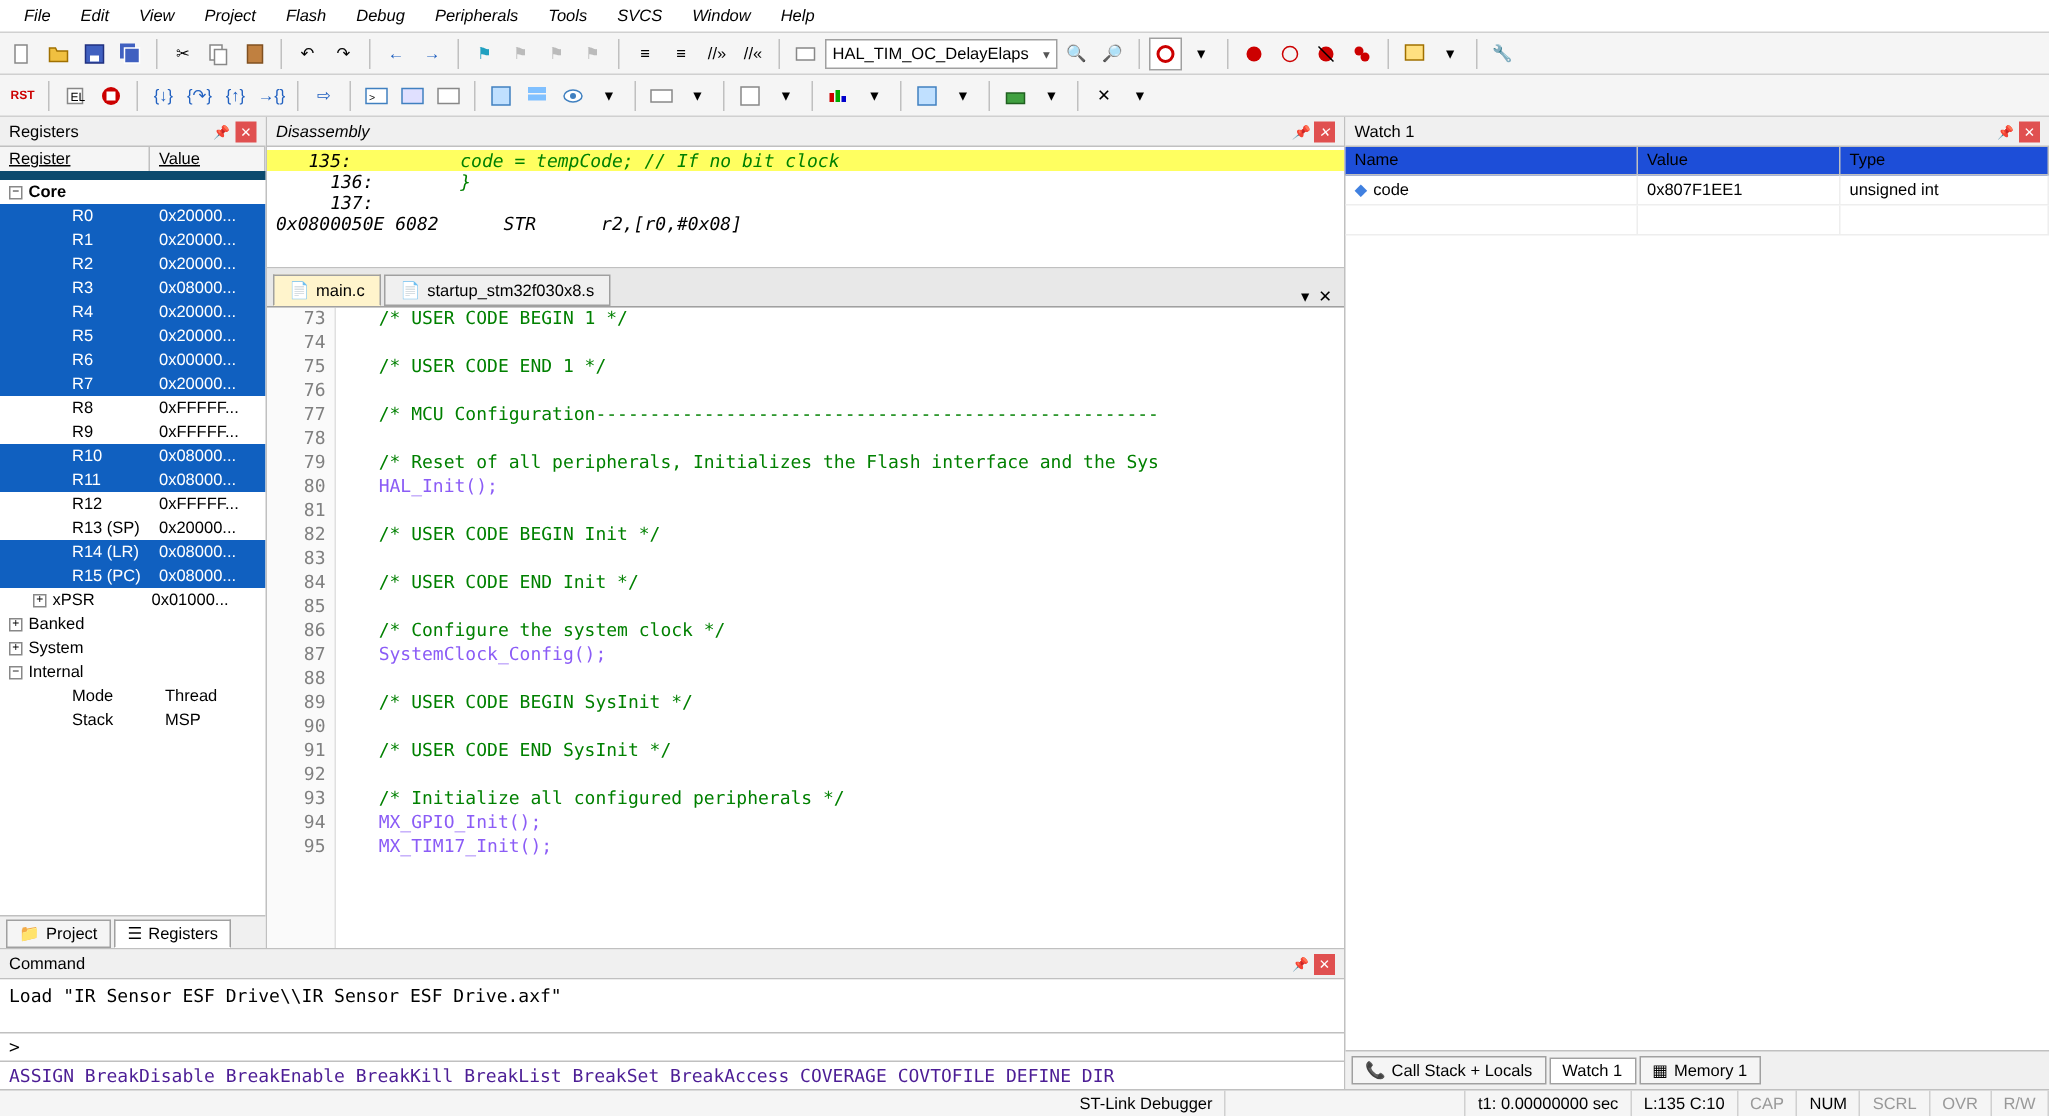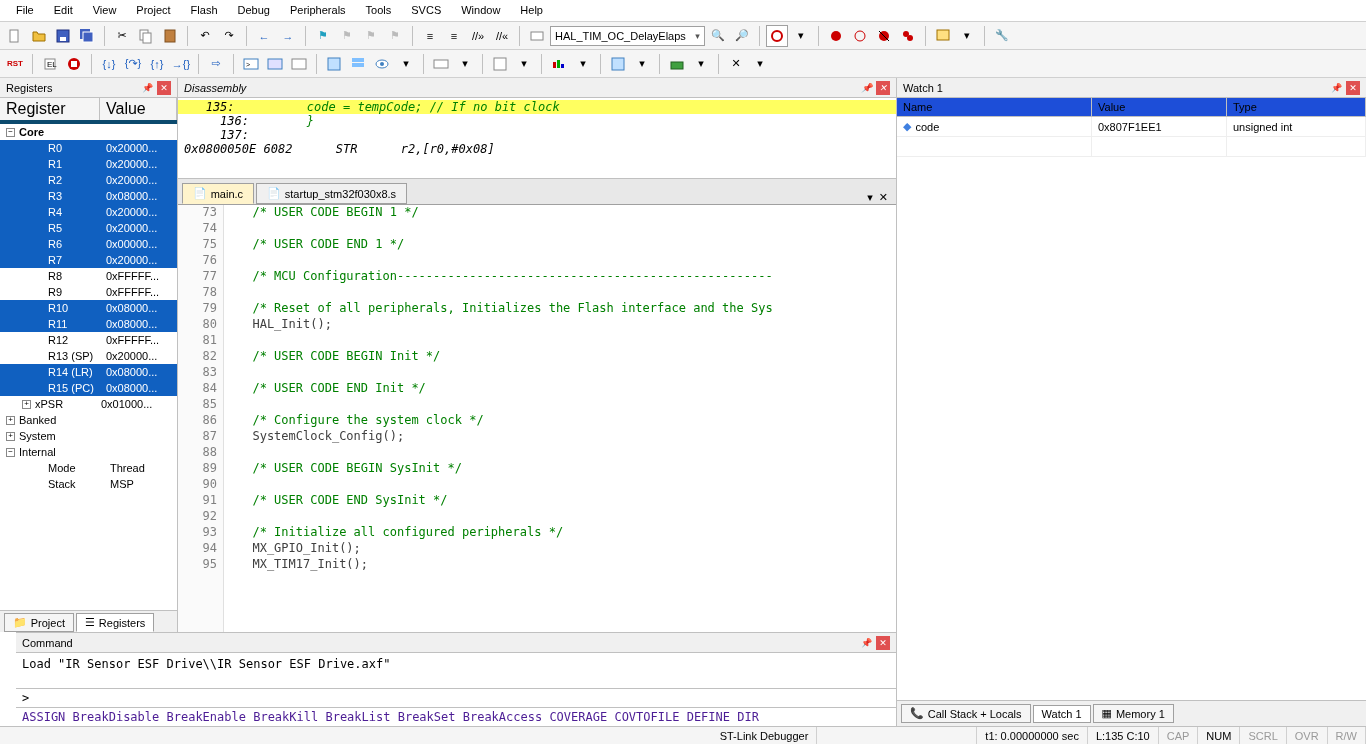--- a/index.html
+++ b/index.html
@@ -1,30 +1,30 @@
 <!DOCTYPE html>
 <html><head>
 <meta charset="utf-8">
 <style>
 * { box-sizing: border-box; margin: 0; padding: 0; }
 body { font-family: "Segoe UI", Tahoma, sans-serif; font-size: 11px; background: #fff; color: #000; overflow: hidden; width: 1366px; height: 744px; }
-.menubar { display: flex; gap: 0; padding: 2px 6px; border-bottom: 1px solid #d0d0d0; height: 22px; align-items: flex-start; }
+.menubar { display: flex; gap: 0; padding: 2px 6px; border-bottom: 1px solid #d0d0d0; height: 22px; align-items: flex-end; font-style: italic; }
 .menubar span { padding: 2px 10px; cursor: default; }
 .toolbar { display: flex; align-items: center; padding: 2px 4px; border-bottom: 1px solid #d0d0d0; height: 28px; gap: 2px; background: #f5f5f5; }
 .tbtn { width: 22px; height: 22px; display: inline-flex; align-items: center; justify-content: center; border: 1px solid transparent; cursor: pointer; }
 .sep { width: 1px; height: 20px; background: #c0c0c0; margin: 0 4px; }
 .combo { border: 1px solid #a0a0a0; height: 20px; padding: 0 18px 0 4px; background: #fff; font-size: 11px; display: flex; align-items: center; position: relative; min-width: 150px; }
 .combo::after { content: '▾'; position: absolute; right: 4px; font-size: 9px; color: #555; }
 .main { display: flex; height: calc(100% - 22px - 28px - 28px - 94px - 18px); }
 .panel-title { background: #f0f0f0; border-bottom: 1px solid #c0c0c0; padding: 2px 6px; font-size: 11px; display: flex; align-items: center; justify-content: space-between; height: 20px; }
 .panel-title .pt-right { display: flex; gap: 2px; }
 .pin-icon, .close-icon { width: 14px; height: 14px; display: inline-flex; align-items: center; justify-content: center; font-size: 9px; cursor: pointer; }
 .close-icon { background: #e05050; color: #fff; }
 .registers { width: 178px; border-right: 1px solid #c0c0c0; display: flex; flex-direction: column; }
-.reg-header { display: flex; border-bottom: 4px solid #0c4a6e; background: #f5f5f5; font-size: 16px; }
+.reg-header { display: flex; border-bottom: 6px solid #0c4a6e; background: #f5f5f5; font-size: 11px; text-decoration: underline; }
 .reg-header > div { padding: 2px 6px; border-right: 1px solid #c0c0c0; }
 .reg-col1 { width: 100px; }
 .reg-col2 { flex: 1; }
 .reg-tree { flex: 1; overflow: auto; font-size: 11px; }
 .reg-row { display: flex; height: 16px; align-items: center; }
 .reg-row.sel { background: #1060c0; color: #fff; }
 .reg-row .rn { width: 100px; padding-left: 48px; }
 .reg-row .rv { flex: 1; padding-left: 6px; }
 .reg-group { padding-left: 22px; display: flex; align-items: center; height: 16px; }
 .reg-sub { padding-left: 48px; display: flex; height: 16px; align-items: center; }
@@ -41,41 +41,41 @@
 .editor-tabs { display: flex; align-items: flex-end; background: #e8e8e8; border-bottom: 1px solid #a0a0a0; height: 26px; padding-left: 4px; position: relative; }
 .editor-tab { border: 1px solid #a0a0a0; padding: 3px 10px; font-size: 11px; display: flex; align-items: center; gap: 4px; background: #f0f0f0; margin-right: 2px; }
 .editor-tab.active { background: #fff4cc; border-bottom-color: #fff4cc; }
 .ed-ctrl { margin-left: auto; display: flex; gap: 6px; padding-right: 8px; font-size: 11px; }
 .editor-body { flex: 1; display: flex; font-family: Consolas, monospace; font-size: 12px; overflow: auto; background: #fff; }
 .gutter { width: 46px; text-align: right; color: #808080; padding-right: 6px; border-right: 1px solid #e0e0e0; background: #fafafa; }
 .gutter div { height: 16px; }
 .code-lines { flex: 1; padding-left: 14px; }
 .code-lines div { height: 16px; white-space: pre; }
 .cm { color: #008000; }
-.kw { color: #404040; }
+.kw { color: #8b5cf6; }
 .watch { width: 470px; border-left: 1px solid #c0c0c0; display: flex; flex-direction: column; }
 .watch-header { display: flex; border-bottom: 1px solid #c0c0c0; background: #1d4ed8; font-size: 11px; }
 .watch-header > div { padding: 3px 6px; border-right: 1px solid #c0c0c0; }
 .wc1 { width: 195px; } .wc2 { width: 135px; } .wc3 { flex: 1; }
 .watch-row { display: flex; font-size: 11px; height: 20px; align-items: center; border-bottom: 1px solid #eee; }
 .watch-row > div { padding: 0 6px; border-right: 1px solid #eee; height: 100%; display: flex; align-items: center; }
 .watch-tabs { display: flex; gap: 2px; padding: 2px 4px; border-top: 1px solid #c0c0c0; background: #f0f0f0; height: 26px; align-items: center; }
 .watch-tab { border: 1px solid #a0a0a0; padding: 2px 8px; font-size: 11px; display: flex; align-items: center; gap: 4px; background: #f5f5f5; }
 .watch-tab.active { background: #fff; }
 .bottom-cmd { border-top: 1px solid #c0c0c0; height: 94px; display: flex; flex-direction: column; }
 .cmd-body { flex: 1; font-family: Consolas, monospace; font-size: 12px; padding: 4px 6px; background: #fff; overflow: auto; }
 .cmd-input { border-top: 1px solid #c0c0c0; padding: 2px 6px; font-family: Consolas, monospace; font-size: 12px; display: flex; align-items: center; }
 .cmd-hints { border-top: 1px solid #c0c0c0; padding: 2px 6px; font-family: Consolas, monospace; font-size: 12px; color: #4c1d95; }
 .statusbar { height: 18px; border-top: 1px solid #c0c0c0; display: flex; align-items: center; font-size: 11px; background: #f5f5f5; }
 .statusbar > div { padding: 0 8px; border-right: 1px solid #d0d0d0; height: 100%; display: flex; align-items: center; }
 .sb-spacer { flex: 1; border-right: none !important; }
 .sb-dim { color: #999; }
 svg { width: 16px; height: 16px; }
 .box-ex { width: 9px; height: 9px; border: 1px solid #888; display: inline-flex; align-items: center; justify-content: center; font-size: 8px; margin-right: 4px; background: #fff; line-height: 1; }
-.bottom-wrap { display: flex; margin-left: 16px; }
+.bottom-wrap { display: flex; }
 .bottom-left { flex: 1; display: flex; flex-direction: column; }
 .bottom-right { width: 470px; border-left: 1px solid #c0c0c0; display: flex; flex-direction: column; justify-content: flex-end; }
 </style>
 </head>
 <body>
 
 <div class="menubar" id="menubar">
     <span>File</span>
     <span>Edit</span>
     <span>View</span>

